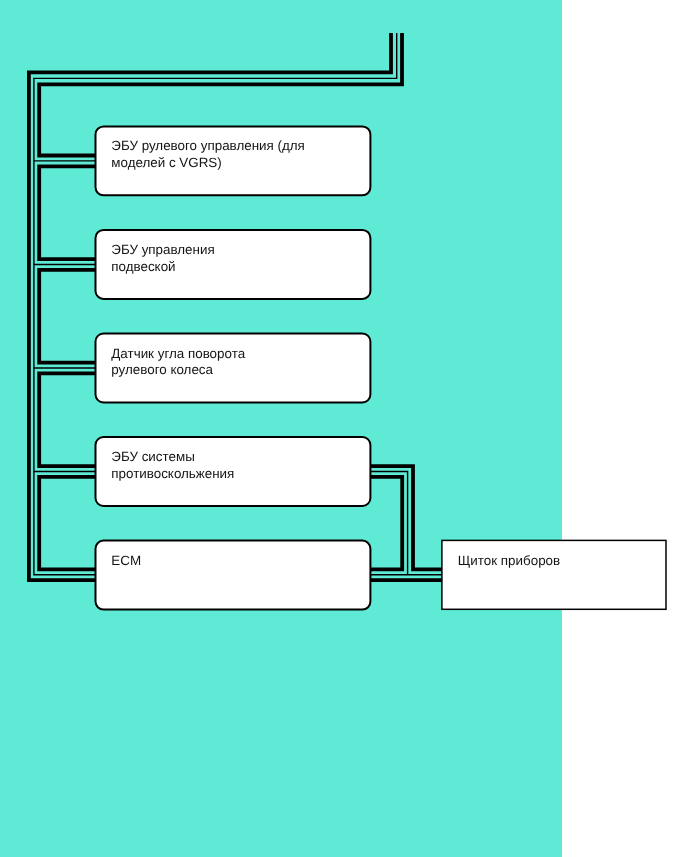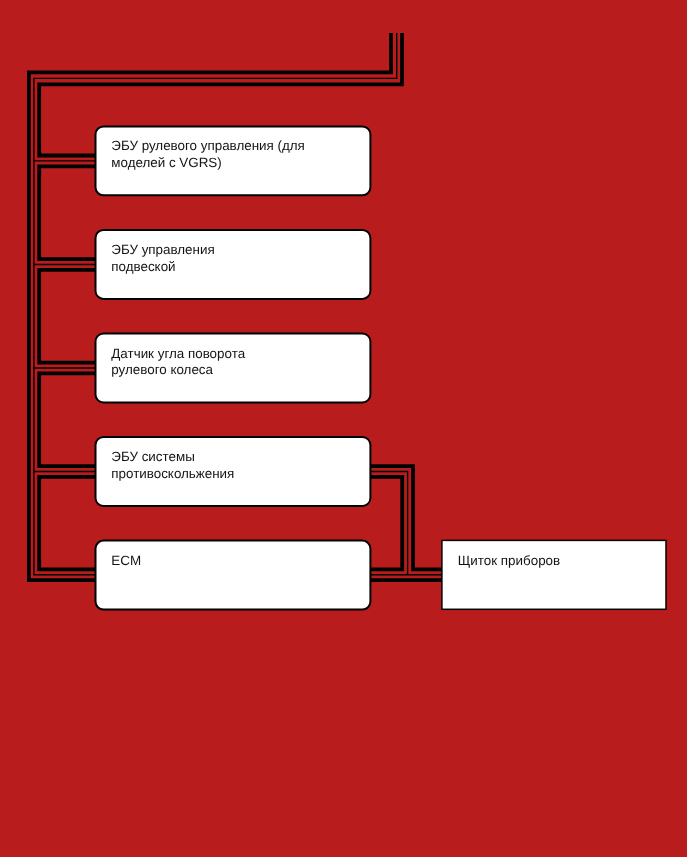--- a/index.html
+++ b/index.html
@@ -1,20 +1,20 @@
 <!DOCTYPE html>
 <html><head>
 <meta charset="utf-8">
 <title>Block diagram</title>
 <style>
   html,body{margin:0;padding:0;background:#ffffff;}
   body{width:687px;height:857px;overflow:hidden;
        font-family:"Liberation Sans",sans-serif;color:#000;
        -webkit-font-smoothing:antialiased;}
-  #stage{position:relative;width:687px;height:857px;background:#b91c1c;text-align:center;
+  #stage{position:relative;width:562px;height:857px;background:#5eead4;text-align:center;
 }
   svg{display:block;shape-rendering:geometricPrecision;}
   text{font-family:"Liberation Sans",sans-serif;font-size:13.4px;fill:#141414;
         -webkit-font-smoothing:antialiased;text-rendering:geometricPrecision;}
 </style>
 </head>
 <body>
 
 <div id="stage">
 <svg width="687" height="857" viewBox="0 0 687 857">

